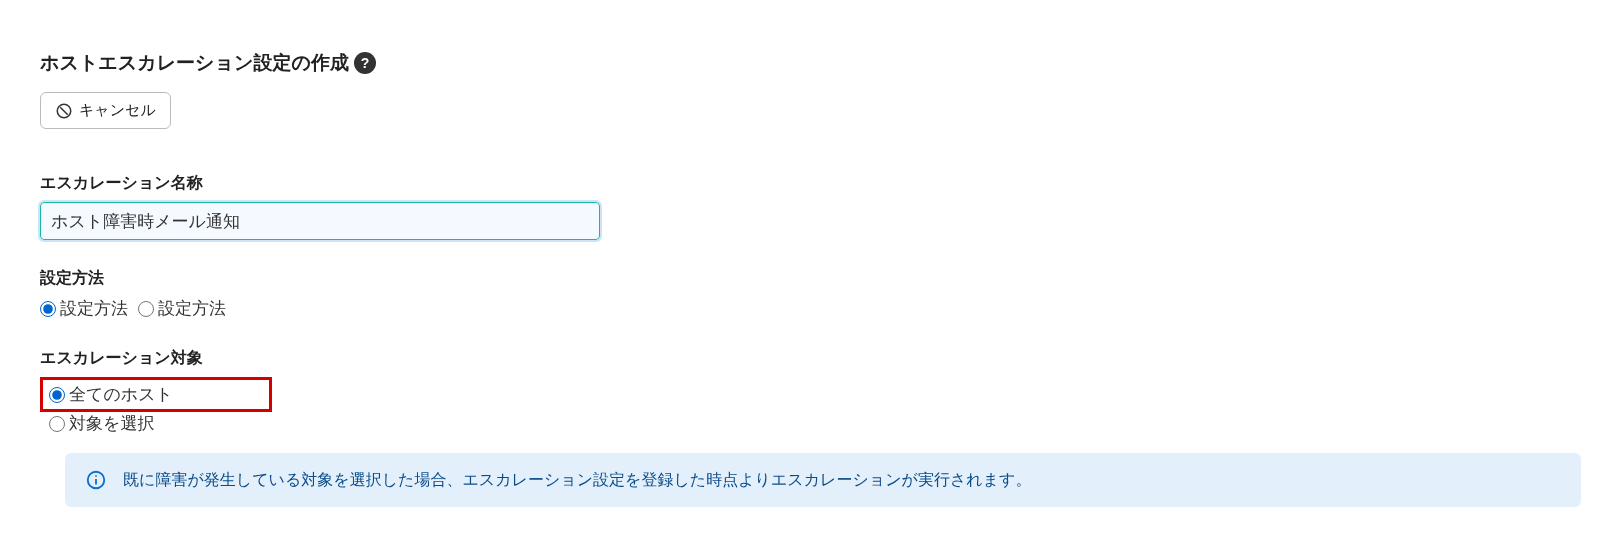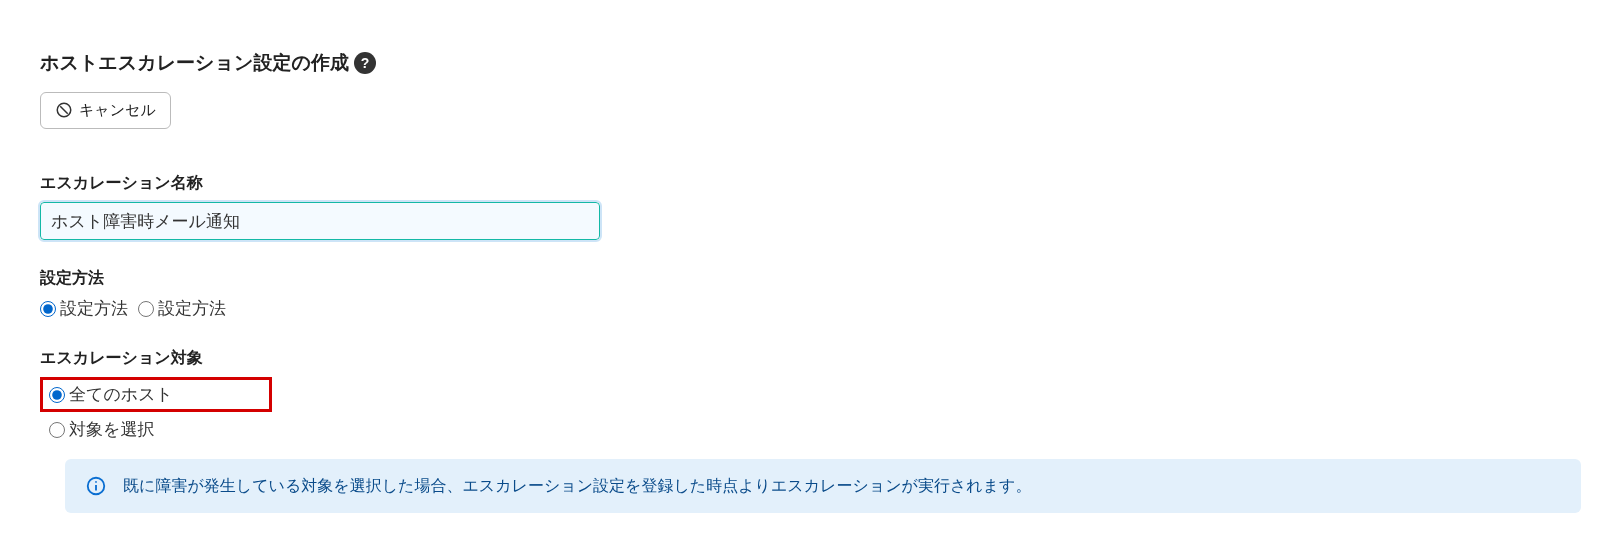--- a/index.html
+++ b/index.html
@@ -32,20 +32,21 @@
       width: 22px;
       height: 22px;
       border-radius: 50%;
       background: #333;
       color: #fff;
       font-size: 14px;
       font-weight: 700;
     }
     .cancel-button {
       display: inline-flex;
+      align-items: center;
       gap: 6px;
       background: #fff;
       border: 1px solid #bbb;
       border-radius: 6px;
       padding: 8px 14px;
       font-size: 15px;
       color: #222;
       cursor: pointer;
       margin-bottom: 44px;
     }
@@ -78,21 +79,20 @@
     .radio-group {
       display: flex;
       align-items: center;
       gap: 10px;
       flex-wrap: wrap;
       font-size: 17px;
     }
     .radio-group-vertical {
       display: flex;
       flex-direction: column;
-      gap: 6px;
       font-size: 17px;
     }
     .radio-option {
       display: flex;
       align-items: center;
       gap: 4px;
     }
     input[type="radio"] {
       accent-color: #0066cc;
       width: 16px;

